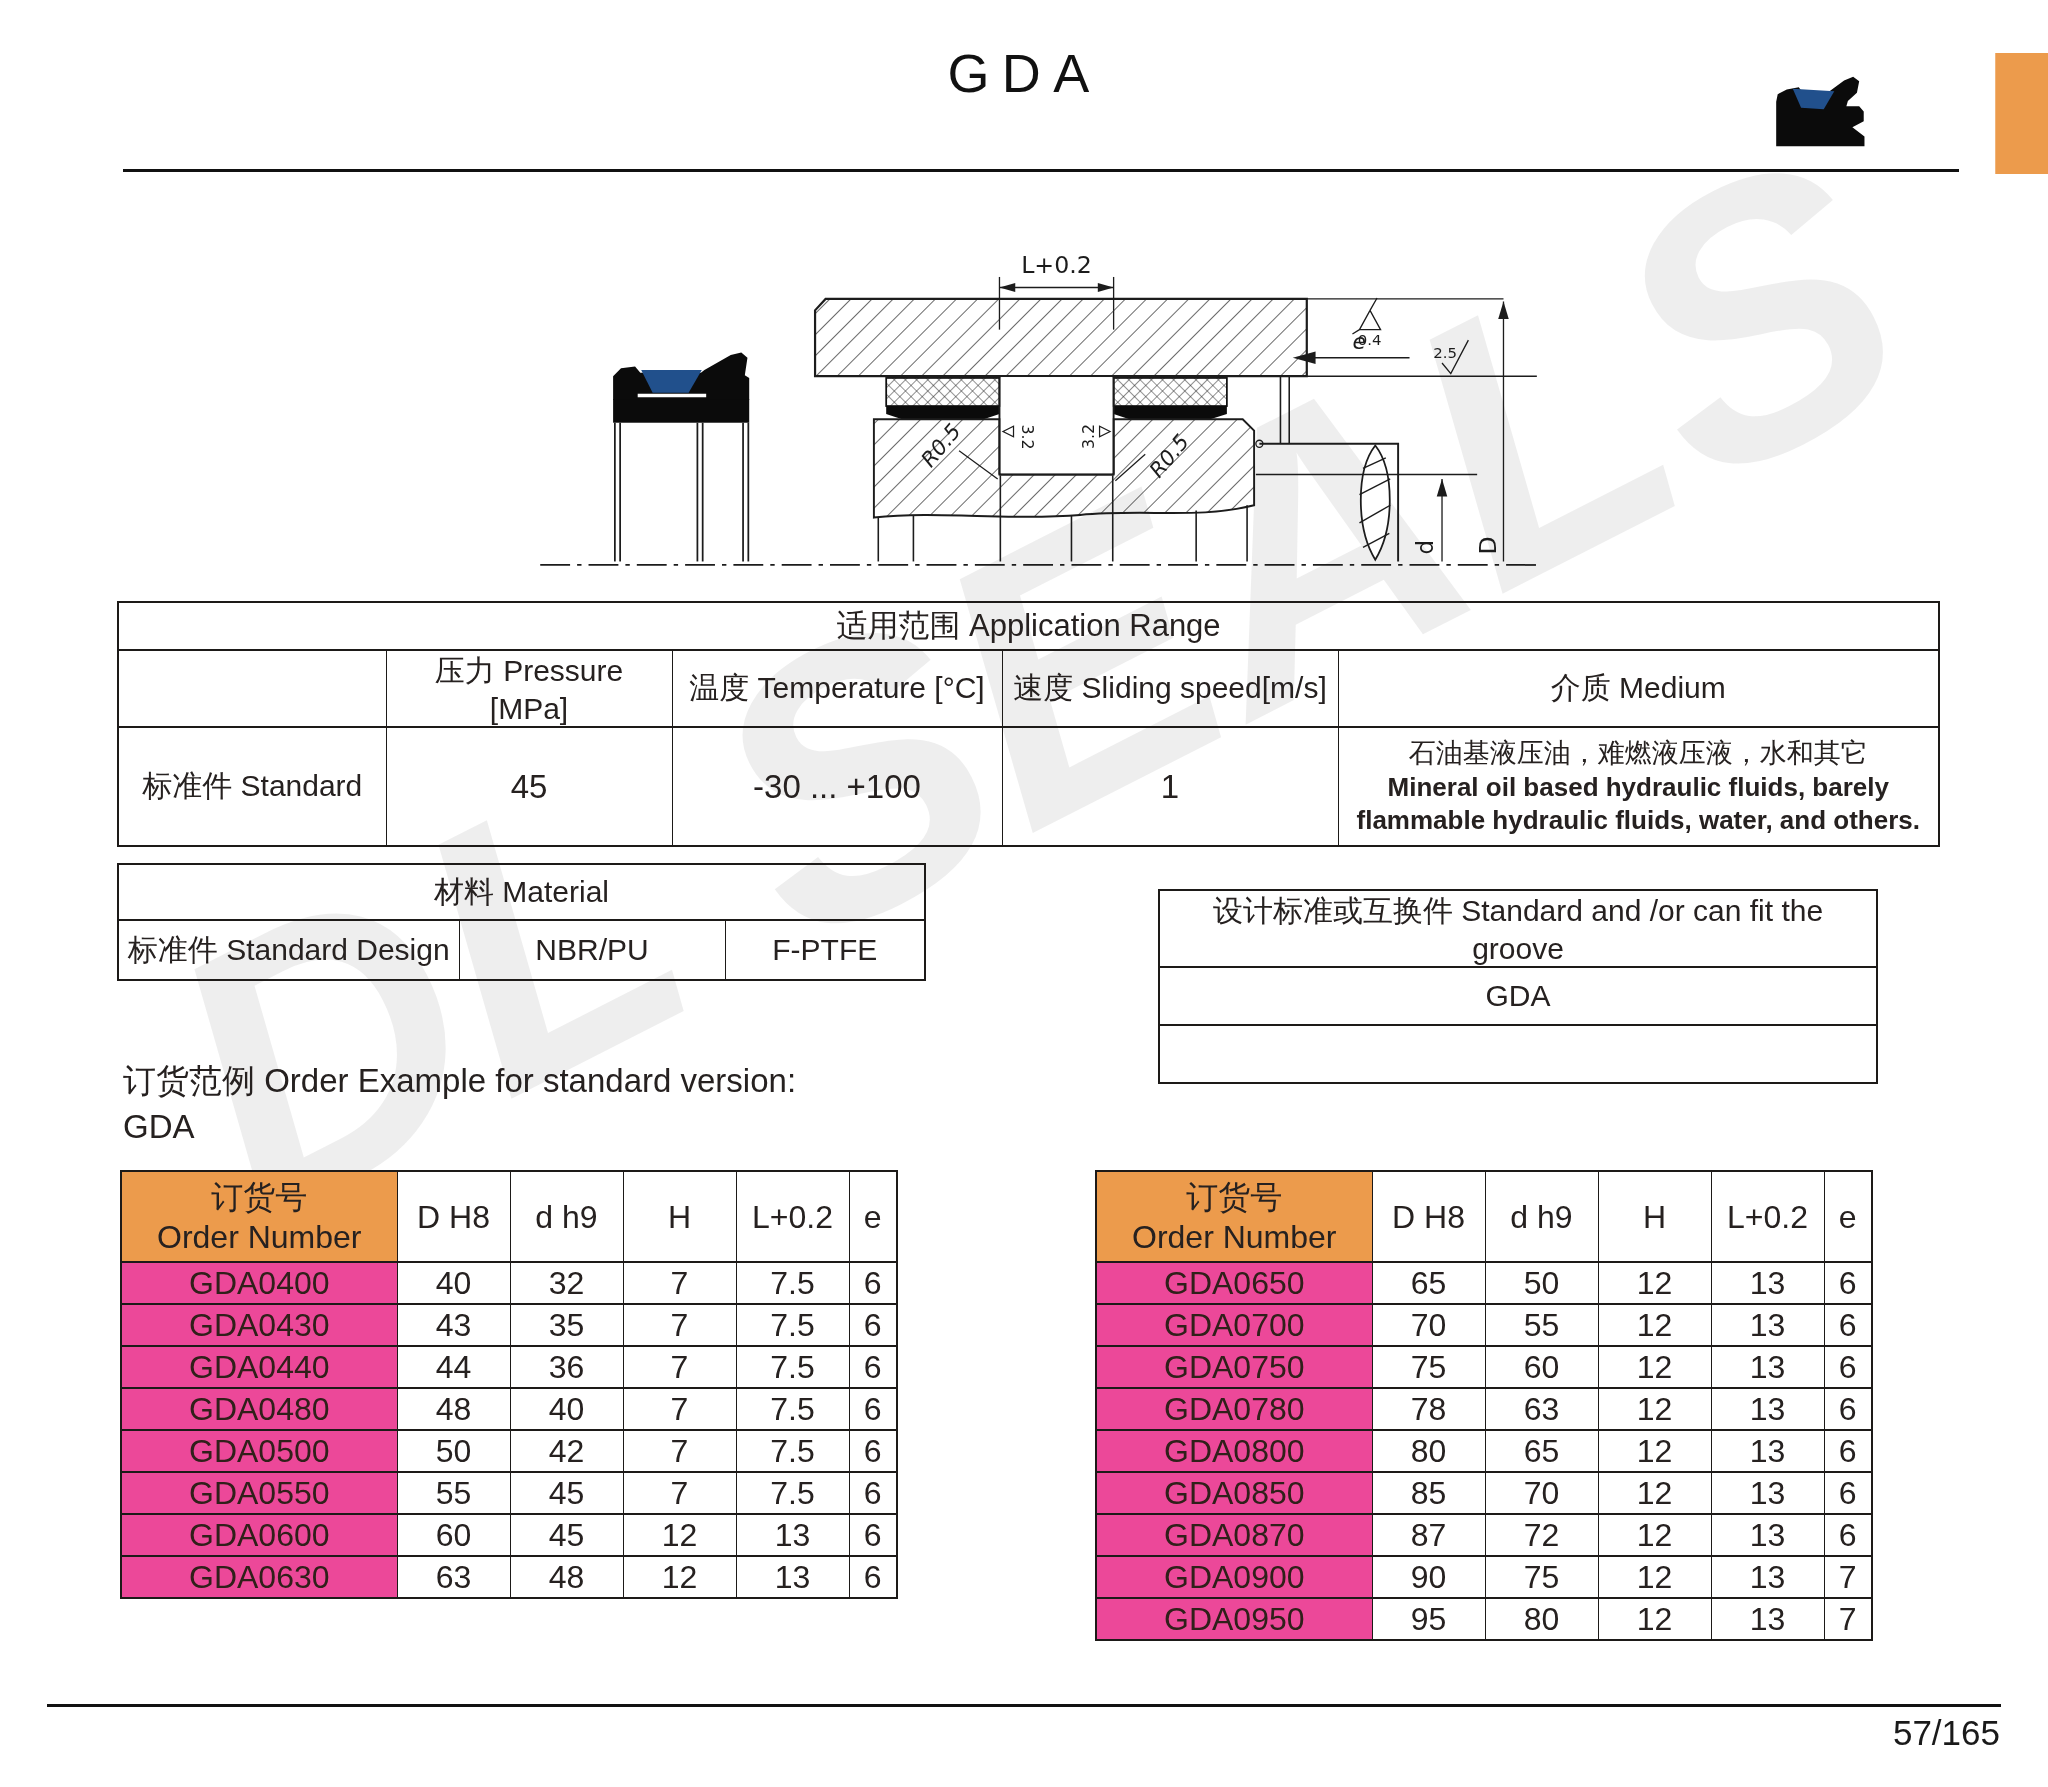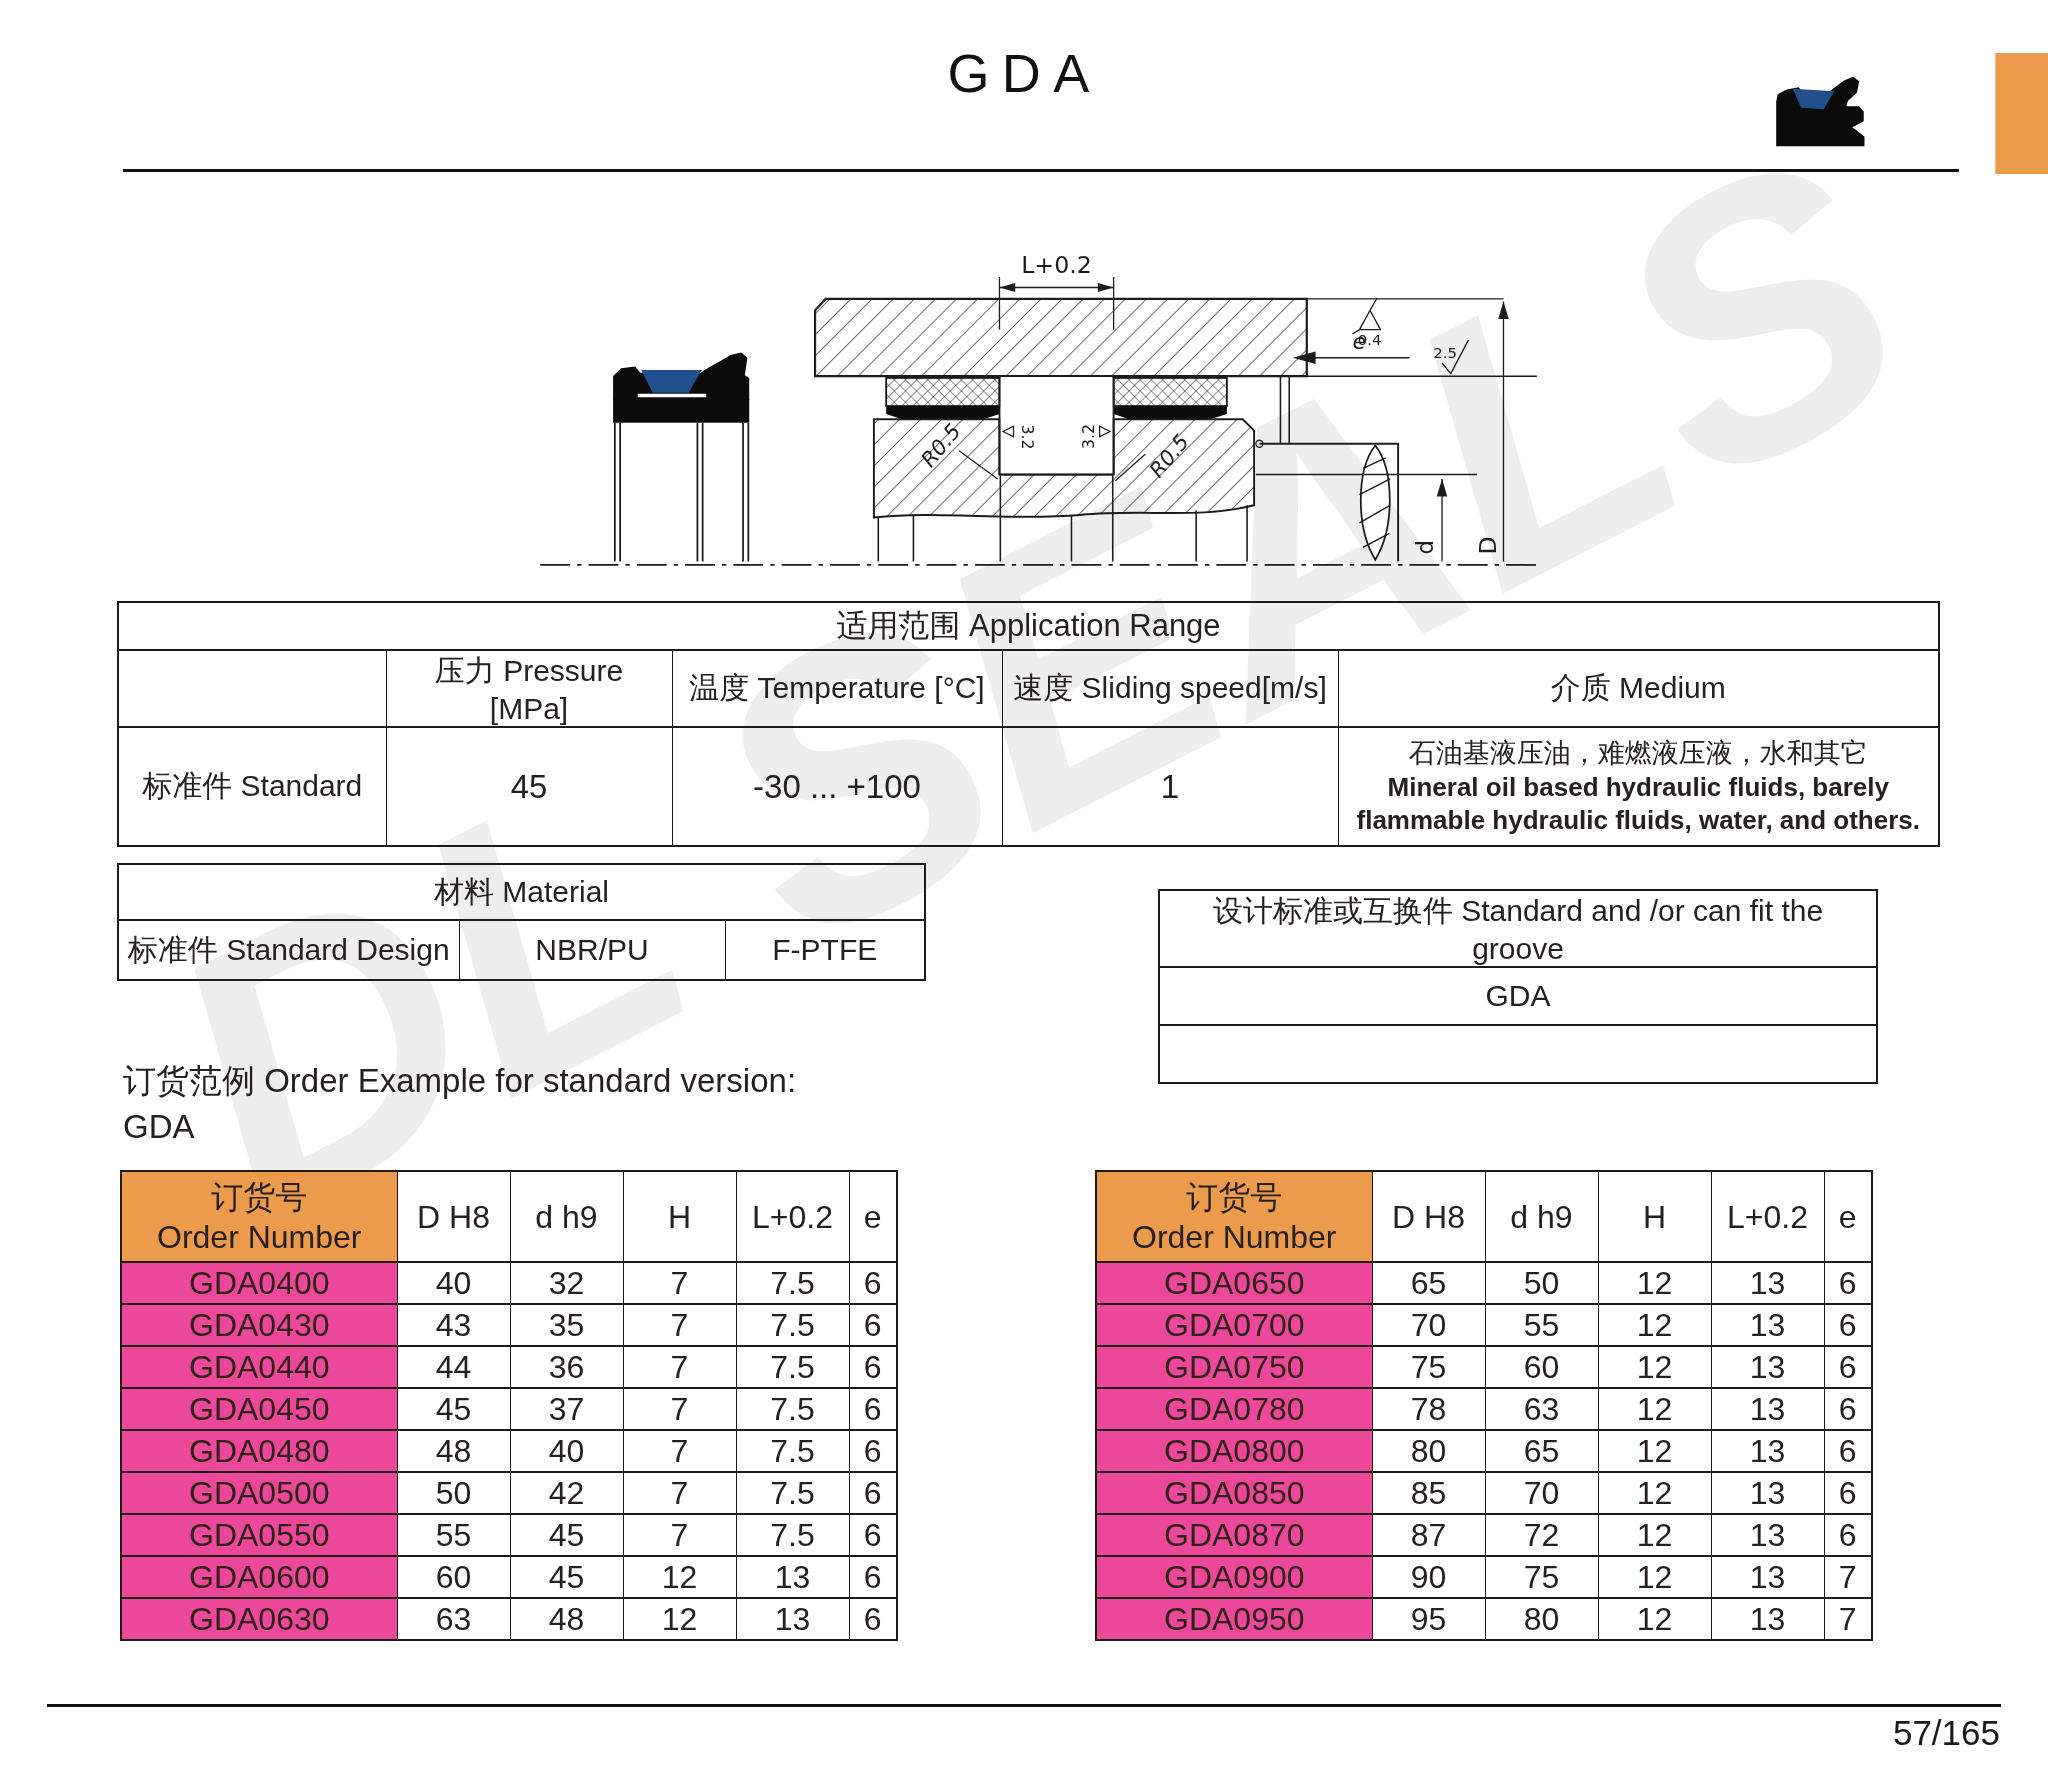--- a/index.html
+++ b/index.html
@@ -309,28 +309,20 @@
           </tr>
           <tr class="hline">
             <td class="order-num">GDA0440</td>
             <td>44</td>
             <td>36</td>
             <td>7</td>
             <td>7.5</td>
             <td>6</td>
           </tr>
           <tr class="hline">
-            <td class="order-num">GDA0450</td>
-            <td>45</td>
-            <td>37</td>
-            <td>7</td>
-            <td>7.5</td>
-            <td>6</td>
-          </tr>
-          <tr class="hline">
             <td class="order-num">GDA0480</td>
             <td>48</td>
             <td>40</td>
             <td>7</td>
             <td>7.5</td>
             <td>6</td>
           </tr>
           <tr class="hline">
             <td class="order-num">GDA0500</td>
             <td>50</td>

